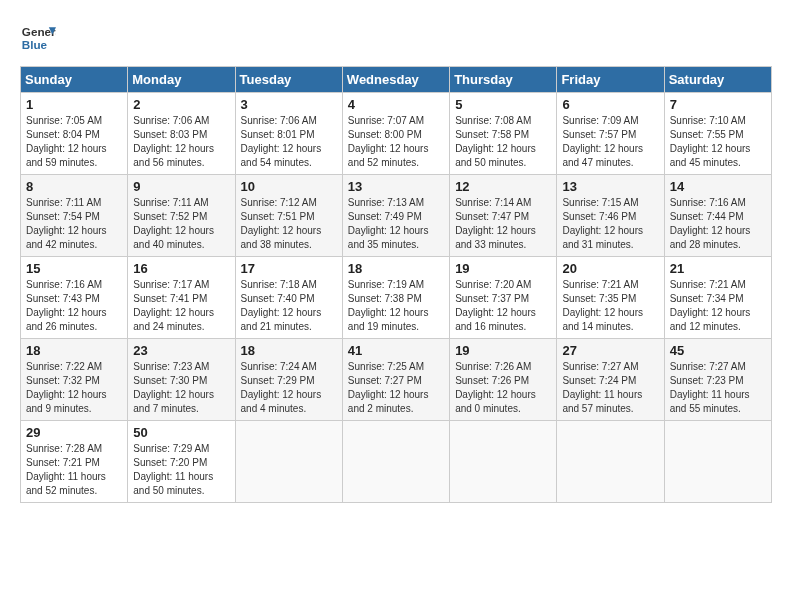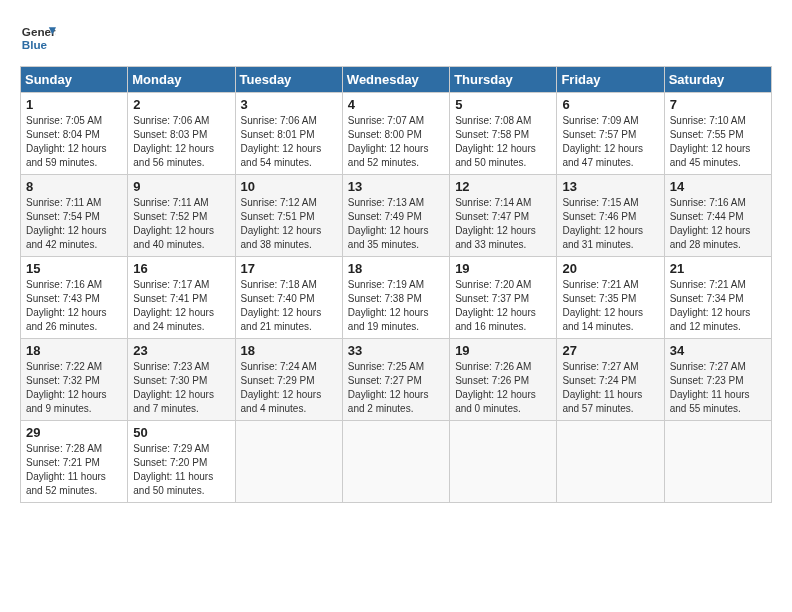--- a/index.html
+++ b/index.html
@@ -213,33 +213,33 @@
           </td>
           <td>
             <span class="day-num">23</span>
             <div class="day-info">Sunrise: 7:23 AM<br>Sunset: 7:30 PM<br>Daylight: 12 hours<br>and 7 minutes.</div>
           </td>
           <td>
             <span class="day-num">18</span>
             <div class="day-info">Sunrise: 7:24 AM<br>Sunset: 7:29 PM<br>Daylight: 12 hours<br>and 4 minutes.</div>
           </td>
           <td>
-            <span class="day-num">33</span>
+            <span class="day-num">41</span>
             <div class="day-info">Sunrise: 7:25 AM<br>Sunset: 7:27 PM<br>Daylight: 12 hours<br>and 2 minutes.</div>
           </td>
           <td>
             <span class="day-num">19</span>
             <div class="day-info">Sunrise: 7:26 AM<br>Sunset: 7:26 PM<br>Daylight: 12 hours<br>and 0 minutes.</div>
           </td>
           <td>
             <span class="day-num">27</span>
             <div class="day-info">Sunrise: 7:27 AM<br>Sunset: 7:24 PM<br>Daylight: 11 hours<br>and 57 minutes.</div>
           </td>
           <td>
-            <span class="day-num">34</span>
+            <span class="day-num">45</span>
             <div class="day-info">Sunrise: 7:27 AM<br>Sunset: 7:23 PM<br>Daylight: 11 hours<br>and 55 minutes.</div>
           </td>
         </tr>
         <tr>
           <td>
             <span class="day-num">29</span>
             <div class="day-info">Sunrise: 7:28 AM<br>Sunset: 7:21 PM<br>Daylight: 11 hours<br>and 52 minutes.</div>
           </td>
           <td>
             <span class="day-num">50</span>

